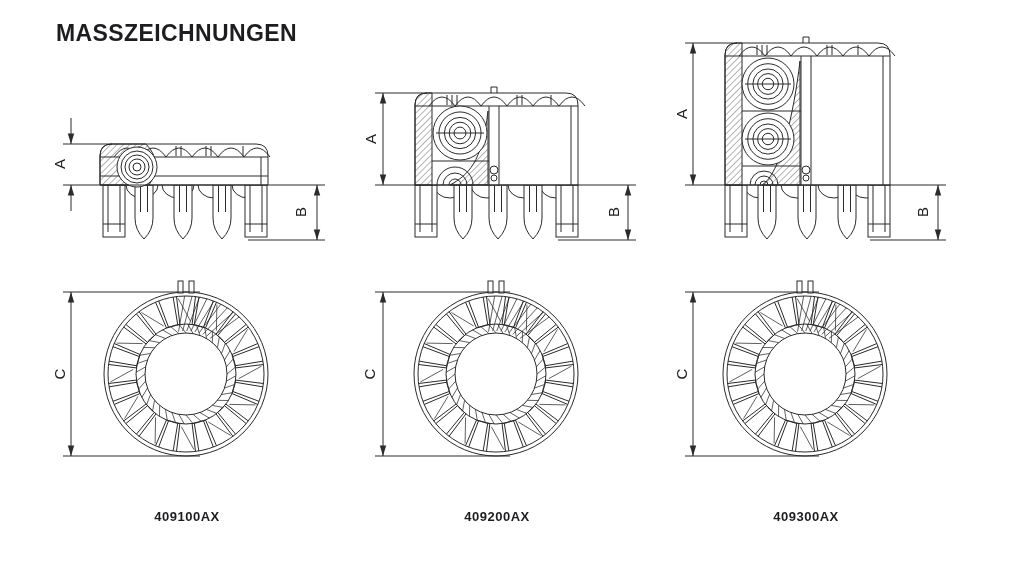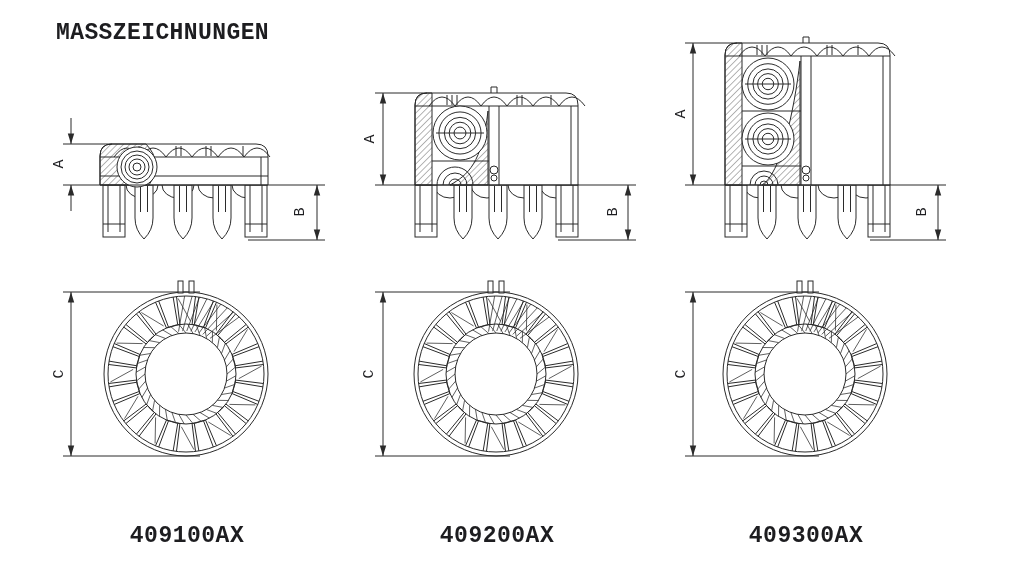--- a/index.html
+++ b/index.html
@@ -1,22 +1,22 @@
 <!DOCTYPE html>
 <html style="--ink: #2b2b2b; --text: #1d1d20; --background: #ffffff;"><head>
 <meta charset="utf-8">
 <style>
   html,body{margin:0;padding:0;background:#fff;}
   .page{position:relative;width:1013px;height:561px;background:var(--background,#fff);
-        font-family:Liberation Mono, monospace;overflow:hidden;}
+        font-family:Liberation Sans, sans-serif;overflow:hidden;}
   .title{position:absolute;left:56px;top:20px;margin:0;font-size:23px;font-weight:600;
          letter-spacing:.4px;color:var(--text,#1d1d20);}
   .dim{position:absolute;transform:translate(-50%,-50%) rotate(-90deg);
        font-size:15px;font-weight:500;color:var(--text,#2a2a2e);line-height:1;}
-  .part{position:absolute;top:536px;transform:translate(-50%,-50%);font-size:23px;
+  .part{position:absolute;top:516px;transform:translate(-50%,-50%);font-size:13px;
         font-weight:600;letter-spacing:.5px;color:var(--text,#1d1d20);line-height:1;}
   svg{position:absolute;left:0;top:0;}
   .ln{stroke:var(--ink,#2b2b2b);stroke-width:1;fill:none;}
   .fin{stroke:var(--ink,#2b2b2b);stroke-width:.75;fill:none;}
   .wh{stroke:var(--ink,#2b2b2b);stroke-width:1;fill:#fff;}
   .ht{stroke:var(--ink,#2b2b2b);stroke-width:1;fill:url(#hatch);}
   .ar{fill:var(--ink,#2b2b2b);stroke:none;}
 </style>
 </head>
 <body>

